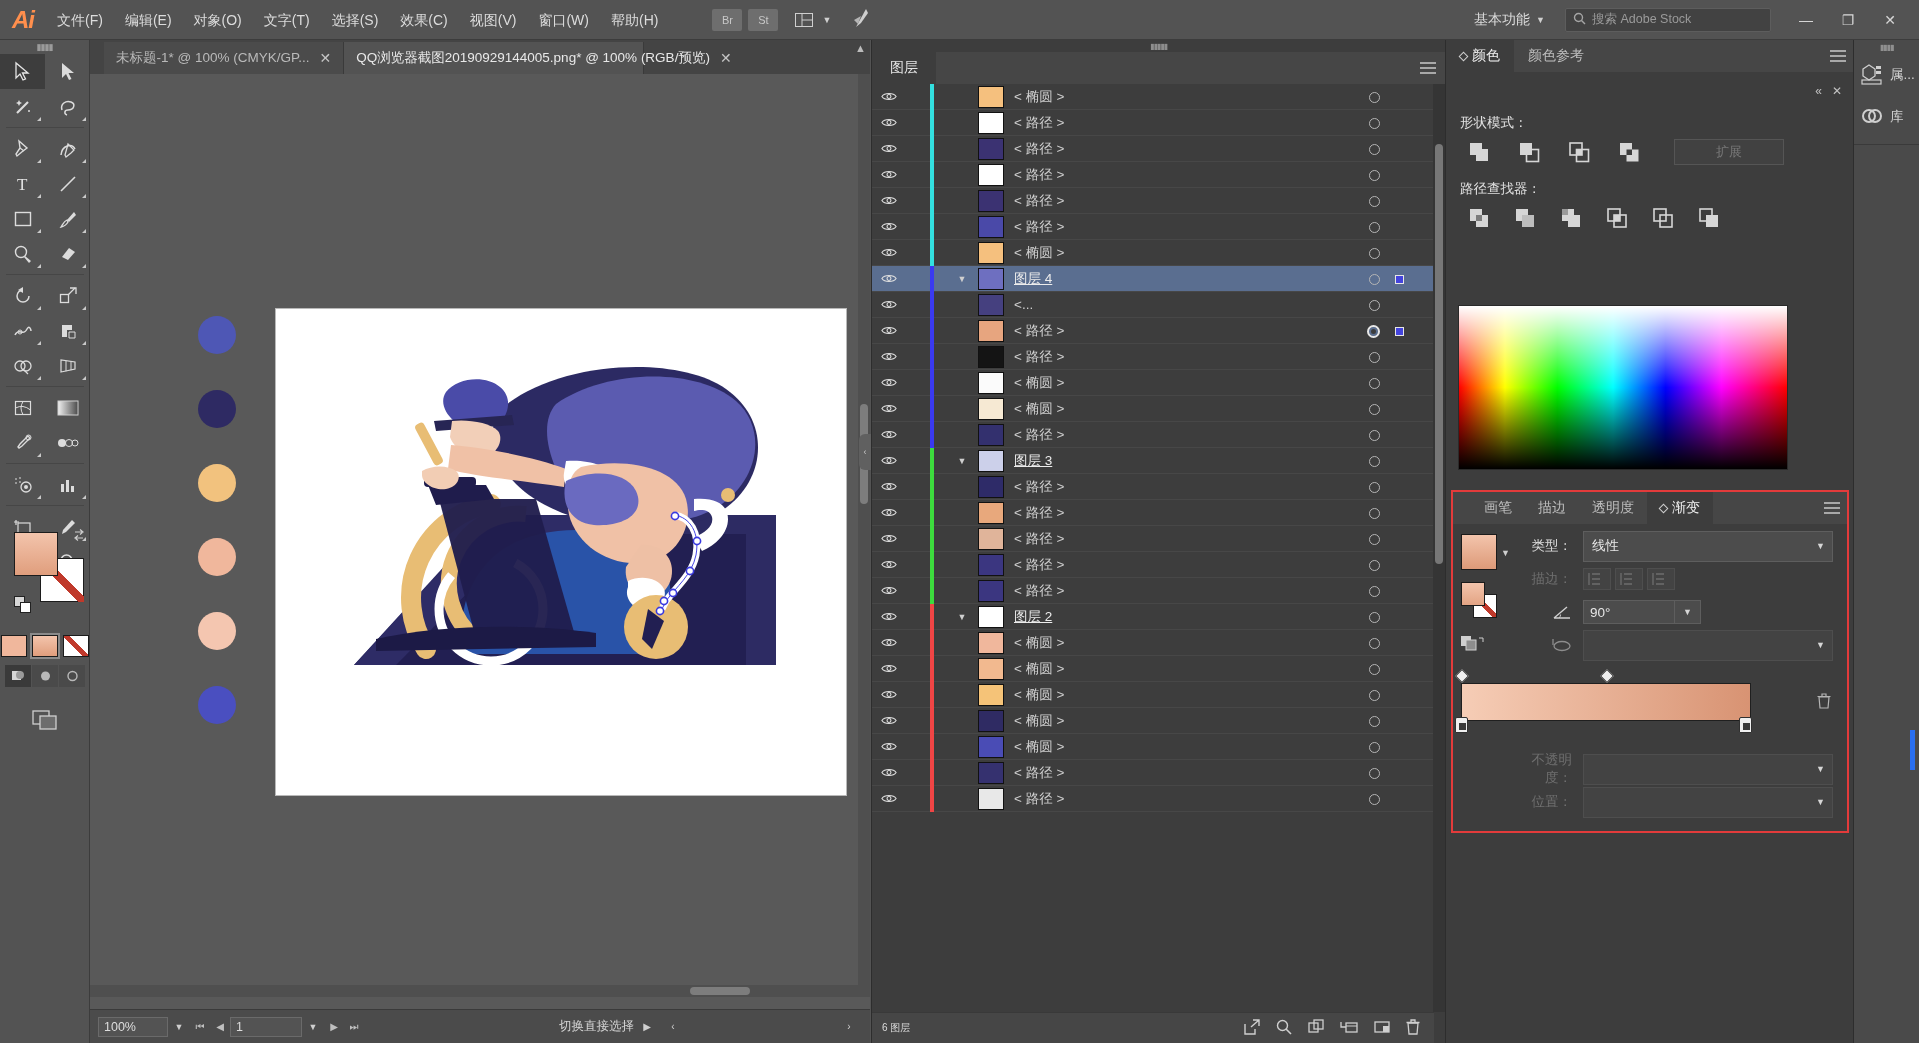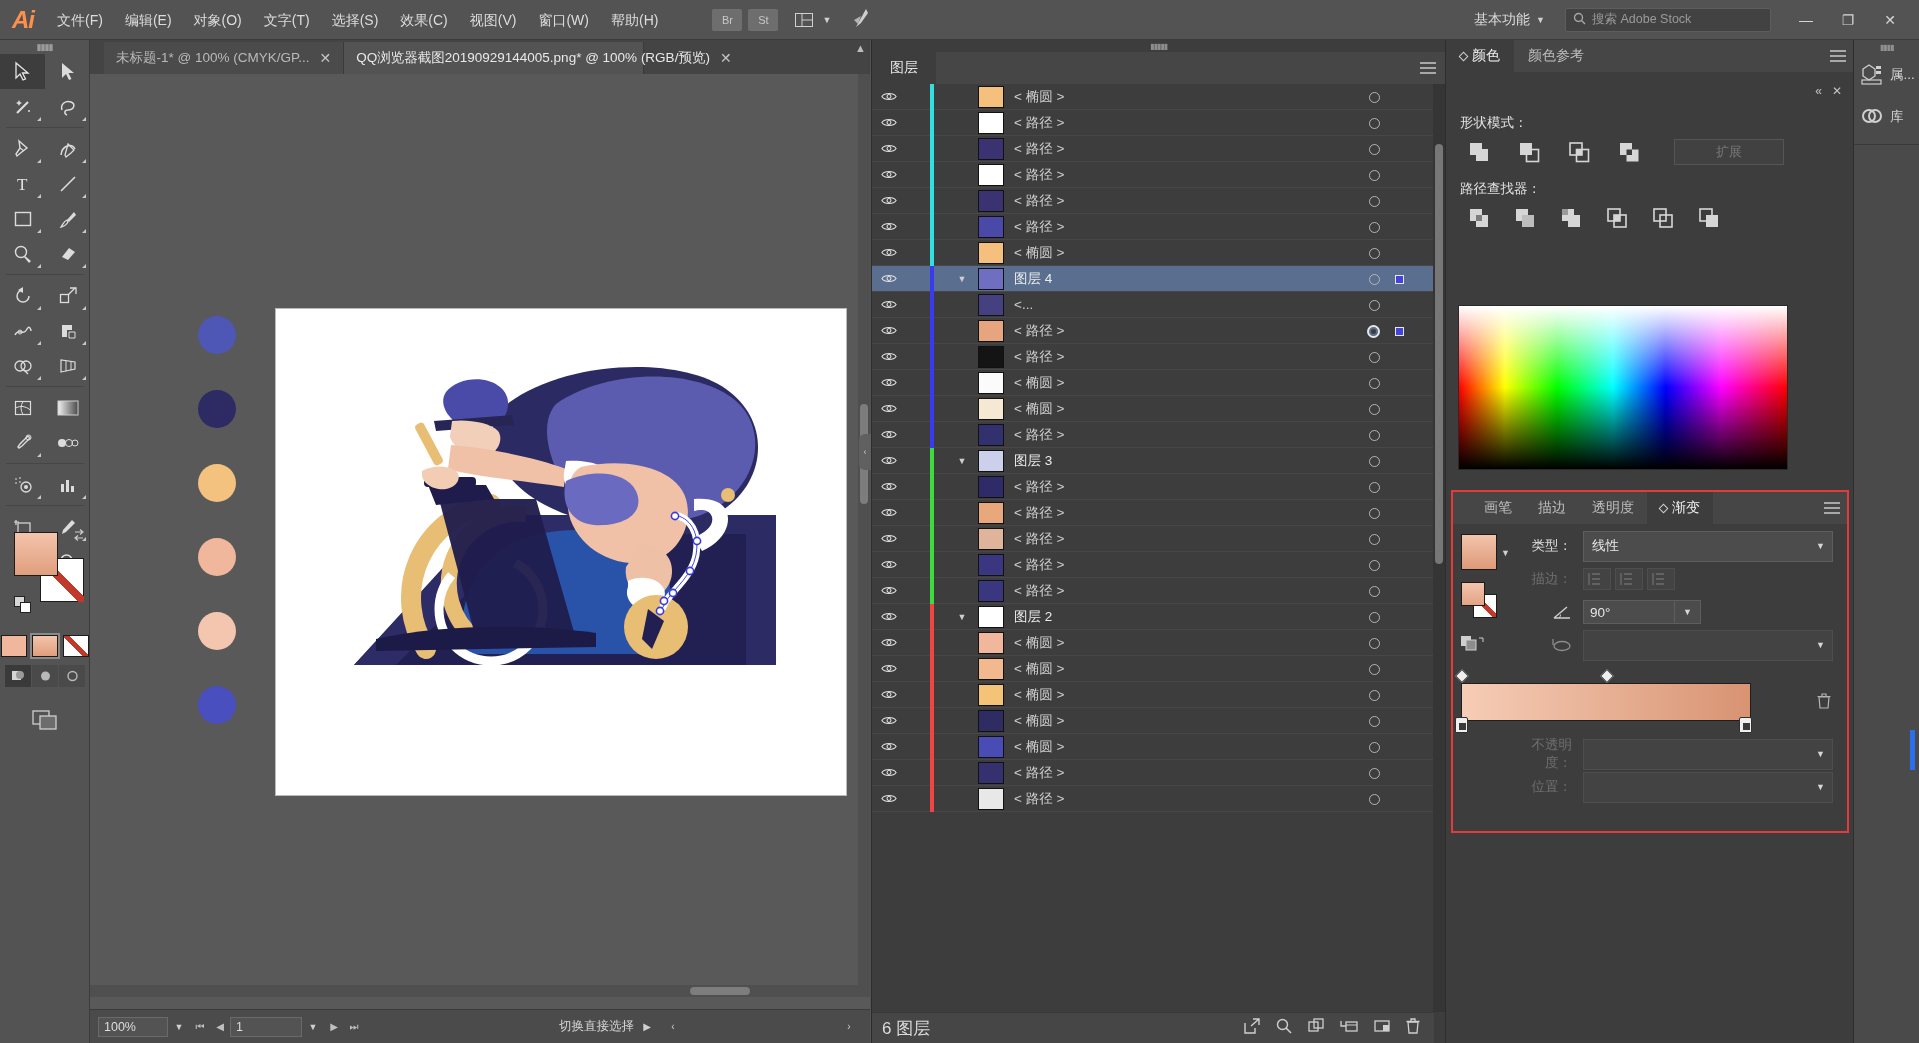--- a/index.html
+++ b/index.html
@@ -158,31 +158,31 @@
     height:26px;display:flex;align-items:center;border-bottom:1px solid #474747;position:relative;
     font-size:13.5px;color:#dcdcdc;
   }
   .lrow.sel{background:#5a6e90;}
   .lrow .eye{width:34px;display:flex;align-items:center;justify-content:center;}
   .lrow .lockcol{width:26px;}
   .lrow .colorbar{width:4px;height:26px;position:absolute;left:58px;top:0;}
   .lrow .discl{width:28px;margin-left:16px;display:flex;align-items:center;justify-content:center;color:#cfcfcf;font-size:9px;}
   .lrow .thumb{width:26px;height:22px;border:1px solid #111;background:#fff;margin-left:2px;flex:0 0 auto;overflow:hidden;}
   .lrow .lname{margin-left:10px;color:#cfcfcf;white-space:nowrap;}
-  .lrow.group .lname{color:#ececec;}
+  .lrow.group .lname{color:#ececec;text-decoration:underline;}
   .lrow .target{position:absolute;right:54px;top:0;height:26px;display:flex;align-items:center;}
   .lrow .selbox{position:absolute;right:30px;top:0;height:26px;display:flex;align-items:center;}
   .tgt{width:11px;height:11px;border-radius:50%;border:1.6px solid #b5b5b5;}
   .tgt.dbl{width:13px;height:13px;border:2px solid #e8e8e8;box-shadow:inset 0 0 0 2px #5a6e90;}
   .selsq{width:9px;height:9px;background:#4444dd;border:1px solid #e6e6e6;}
   .lay-scroll{position:absolute;right:0;top:44px;width:12px;height:928px;background:#353535;}
   .lay-scroll .thumb2{position:absolute;left:2px;top:60px;width:8px;height:420px;background:#777;border-radius:4px;}
   .lay-foot{
     position:absolute;bottom:0;left:0;width:562px;height:31px;background:#464646;
-    display:flex;align-items:center;font-size:17px;color:#dcdcdc;border-top:1px solid #393939;
+    display:flex;align-items:center;font-size:10px;color:#dcdcdc;border-top:1px solid #393939;
   }
   .lay-foot .cnt{margin-left:10px;}
   .lay-foot .fbtns{margin-left:auto;display:flex;align-items:center;gap:16px;padding-right:14px;}
 
   
   .rightpanels{
     position:absolute;left:1445px;top:40px;width:408px;height:1003px;background:#3d3d3d;
     border-left:1px solid #2d2d2d;
   }
   .rp-tabrow{
@@ -1419,21 +1419,21 @@
           <div class="gr-house" style="left:-6px"></div>
           <div class="gr-house" style="left:278px"></div>
           <div class="gr-trash">
             <svg width="14" height="16" viewBox="0 0 14 16">
                 <path d="M2 4 h10 l-1 11 h-8 z" fill="none" stroke="#b5b5b5" stroke-width="1.2"></path>
                 <path d="M0.5 3.5 h13 M5 3 v-2 h4 v2" fill="none" stroke="#b5b5b5" stroke-width="1.2"></path>
               </svg>
           </div>
         </div>
 
-        <div class="gr-row" style="margin-top:9px">
+        <div class="gr-row" style="margin-top:24px">
           <div class="gr-lbl dim">不透明度：</div>
           <div class="gr-select dim">
             <span></span>
             <span class="cv">▼</span>
           </div>
         </div>
         <div class="gr-row">
           <div class="gr-lbl dim">位置：</div>
           <div class="gr-select dim">
             <span></span>

